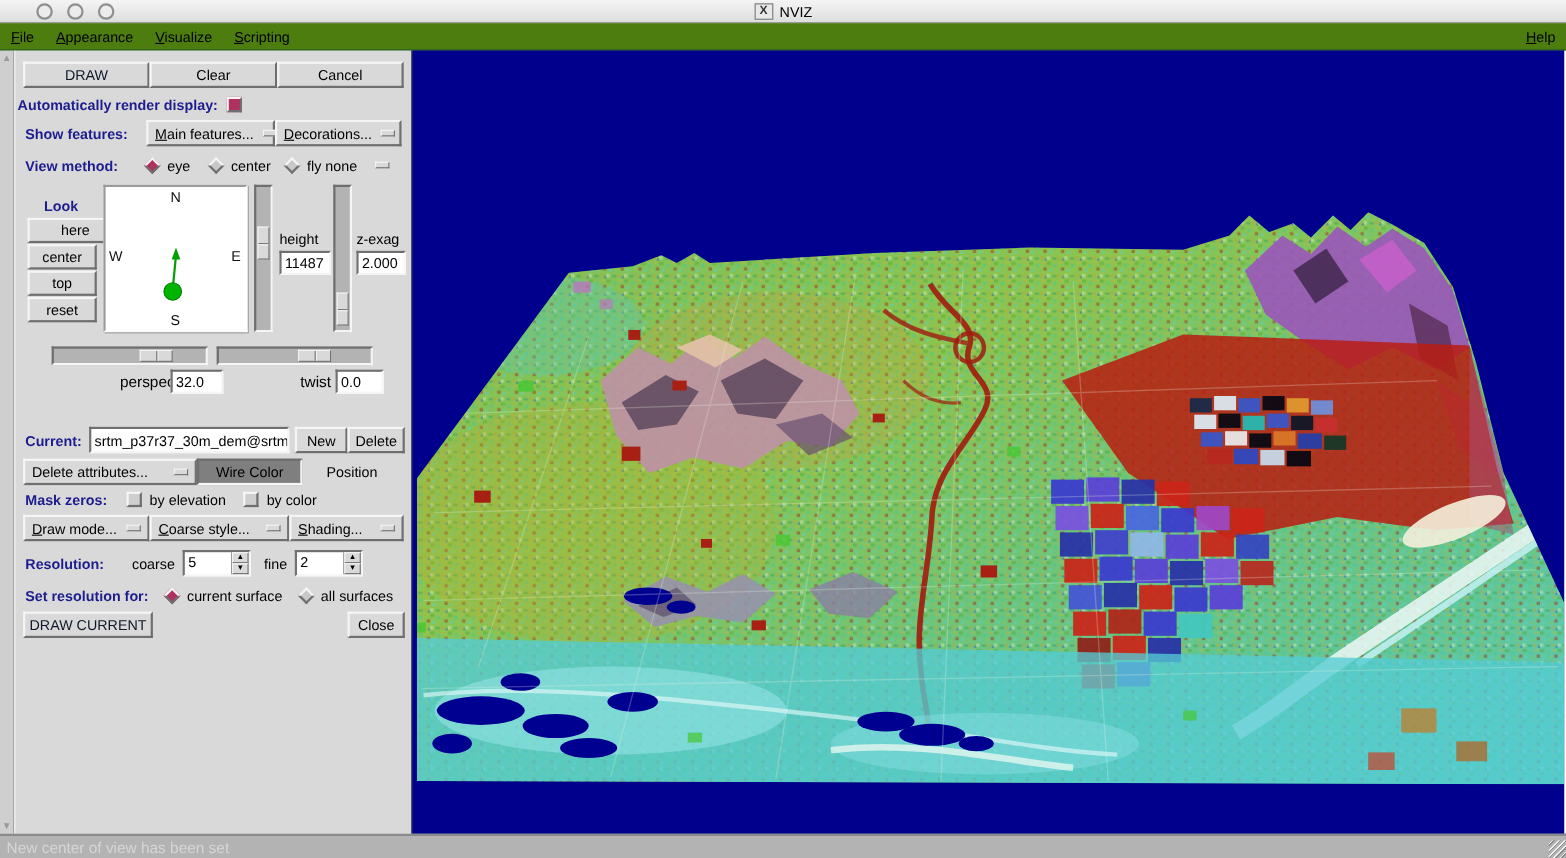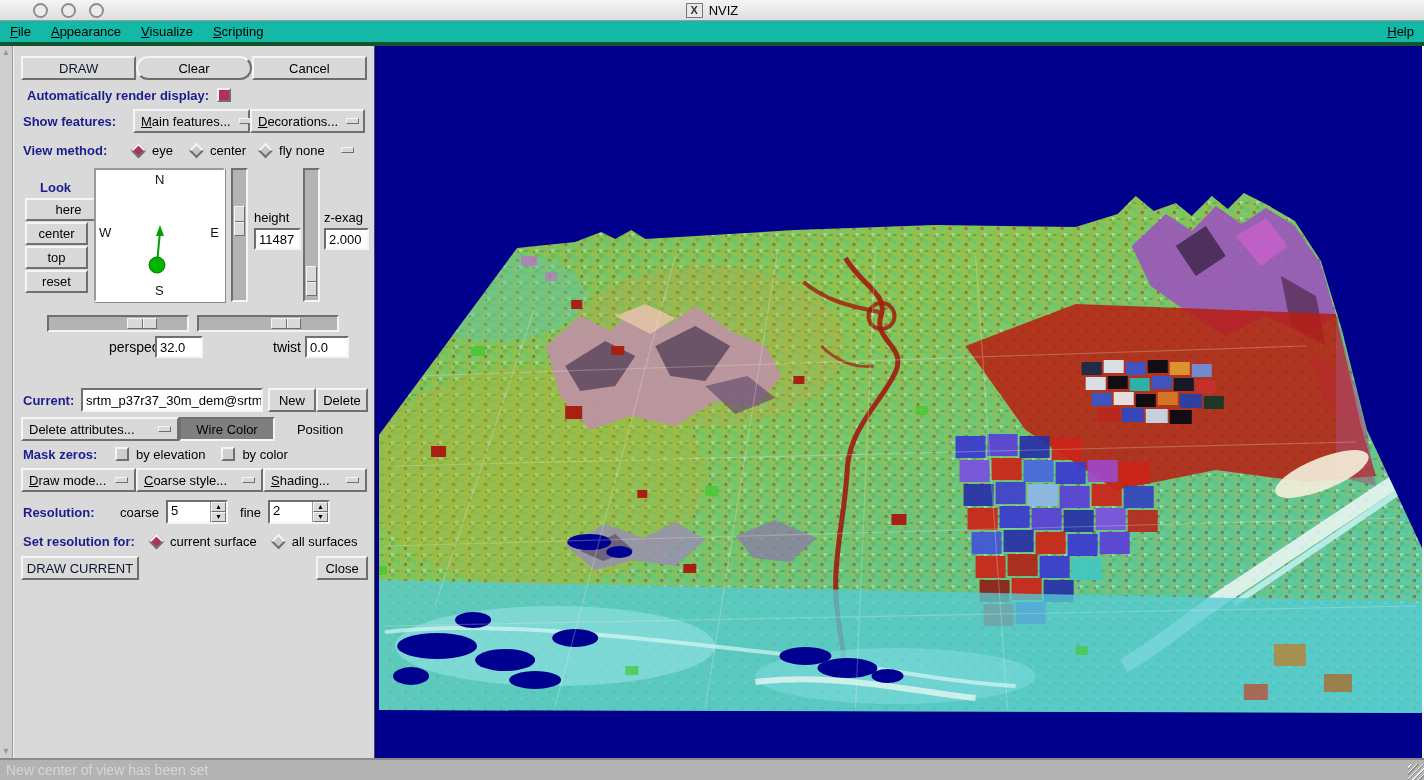--- a/index.html
+++ b/index.html
@@ -11,21 +11,21 @@
   
   .titlebar { height:21px; background:linear-gradient(#f4f4f4,#dedede); border-bottom:1px solid #999;
               display:flex; align-items:center; position:relative; flex:0 0 21px;}
   .tb-circles { display:flex; gap:13px; margin-left:33px; }
   .tb-circle { width:15px; height:15px; border-radius:50%; border:2px solid #8f8f8f; background:#ececec; }
   .tb-title { position:absolute; left:0; right:0; text-align:center; display:flex; justify-content:center; align-items:center; gap:6px; font-size:13px; }
   .x-icon { display:inline-block; width:17px; height:15px; border:1px solid #777; background:#e8e8e8; text-align:center;
             font-size:11px; line-height:13px; font-weight:bold; color:#333; }
 
   
-  .menubar { height:25px; background:#14b8a6; border-bottom:4px solid #14532d; display:flex; align-items:center; flex:0 0 25px; }
+  .menubar { height:25px; background:#4d7c0f; border-bottom:1px solid #14532d; display:flex; align-items:center; flex:0 0 25px; }
   .menu-item { padding:3px 10px; cursor:default; }
   .menu-item u { text-decoration:underline; }
   .menu-spacer { flex:1; }
 
   
   .main { flex:1; display:flex; min-height:0; }
   .scrollstrip { width:13px; background:#cfcfcf; border-right:1px solid #9a9a9a; display:flex; flex-direction:column;
                  justify-content:space-between; align-items:center; padding:2px 0; }
   .scroll-arrow { color:#9a9a9a; font-size:9px; line-height:9px; }
 
@@ -112,25 +112,25 @@
 
     <div class="scrollstrip">
       <span class="scroll-arrow">▲</span>
       <span class="scroll-arrow">▼</span>
     </div>
 
     <div class="panel">
 
       <div class="row" style="left:7px; top:10px; width:346px; height:24px;">
         <div class="btn green" style="flex:1; height:24px;">DRAW</div>
-        <div class="btn" style="flex:1; height:24px;border-radius:12px;">Clear</div>
+        <div class="btn" style="flex:1; height:24px;">Clear</div>
         <div class="btn" style="flex:1; height:24px;">Cancel</div>
       </div>
 
-      <div class="row" style="left:13px; top:41px; height:16px; gap:8px;">
+      <div class="row" style="left:2px; top:41px; height:16px; gap:8px;">
         <span class="lbl">Automatically render display:</span>
         <span class="checkbox checked"></span>
       </div>
 
       <div class="row" style="left:9px; top:63px; height:24px;">
         <span class="lbl" style="width:110px;">Show features:</span>
         <div class="btn menubtn" style="width:117px; height:24px;">
           <span><u>M</u>ain features...</span>
           <span class="dash"></span>
         </div>

